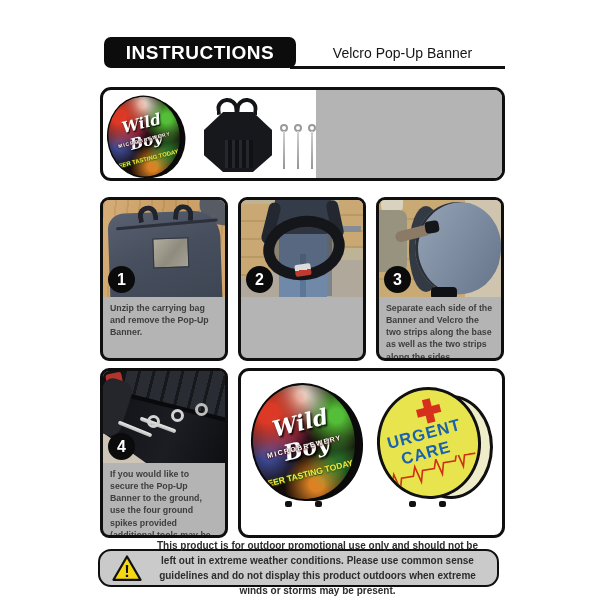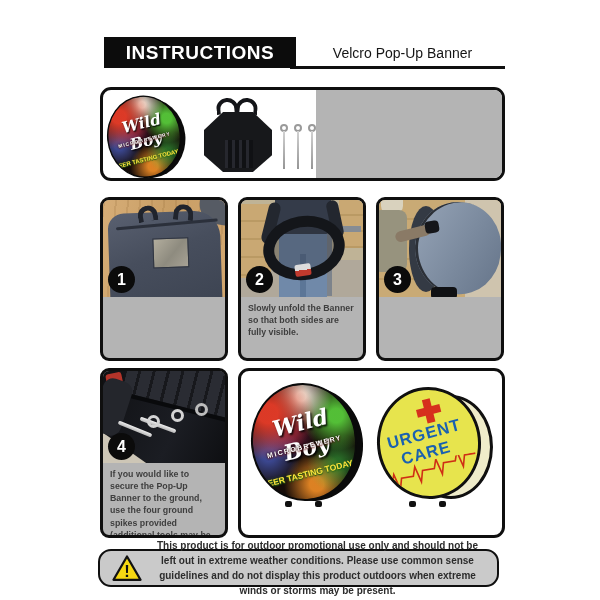--- a/index.html
+++ b/index.html
@@ -1,21 +1,21 @@
 <!DOCTYPE html>
 <html><head>
 <meta charset="utf-8">
 <style>
   html,body{margin:0;padding:0;background:#fff;}
   body{width:600px;height:600px;position:relative;font-family:"Liberation Sans",sans-serif;overflow:hidden;}
   *{box-sizing:border-box;}
 
   
   .pill{position:absolute;left:104px;top:37px;width:192px;height:31px;background:#0c0c0c;
-        border-radius:0;color:#fff;display:flex;align-items:center;justify-content:center;
+        border-radius:7px;color:#fff;display:flex;align-items:center;justify-content:center;
         font-size:19px;font-weight:bold;letter-spacing:.5px;z-index:2;}
   .subtitle{position:absolute;left:300px;top:45px;width:205px;text-align:center;font-size:14px;color:#151515;}
   .rule{position:absolute;left:290px;top:66px;width:215px;height:2.5px;background:#101010;}
 
   
   .inc{position:absolute;left:100px;top:87px;width:405px;height:94px;border:3px solid #0f0f0f;
        border-radius:11px;background:#fff;overflow:hidden;}
   .inc-gray{position:absolute;left:213px;top:0;bottom:0;right:0;background:#b4b4b4;}
 
   
@@ -209,50 +209,51 @@
       <div class="grain"></div>
         <div class="strap"></div>
       <div class="bagbody">
           <div class="zip"></div>
           <div class="label"></div>
         <div class="h1"></div>
           <div class="h2"></div>
         </div>
     </div>
     <div class="badge">1</div>
+    <div class="cap">Unzip the carrying bag and remove the Pop-Up Banner.</div>
   </div>
 
   <div class="step" id="step2">
     <div class="photo s2">
       <div class="boxl"></div>
         <div class="boxr"></div>
         <div class="table"></div>
       <div class="torso"></div>
         <div class="arm1"></div>
         <div class="arm2"></div>
       <div class="jeans"></div>
         <div class="ring"></div>
         <div class="patch"></div>
     </div>
     <div class="badge">2</div>
-    <div class="cap">Slowly unfold the Banner so that both sides are fully visible.</div>
   </div>
 
   <div class="step" id="step3">
     <div class="photo s3">
       <div class="wall"></div>
         <div class="discback"></div>
         <div class="disc"></div>
       <div class="cap3"></div>
         <div class="body3"></div>
         <div class="arm3"></div>
       <div class="glove"></div>
         <div class="base"></div>
     </div>
     <div class="badge">3</div>
+    <div class="cap">Separate each side of the Banner and Velcro the two strips along the base as well as the two strips along the sides.</div>
   </div>
 
   <div class="step" id="step4">
     <div class="photo s4">
       <div class="flap"></div>
         <div class="wedge"></div>
         <div class="red4"></div>
         <div class="darkarm"></div>
       <div class="shA"></div>
         <div class="shB"></div>

